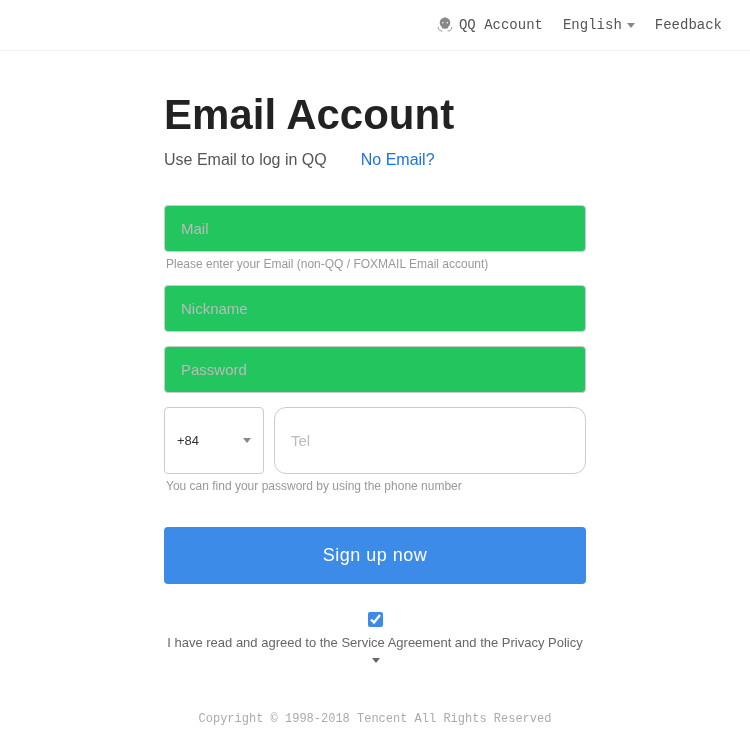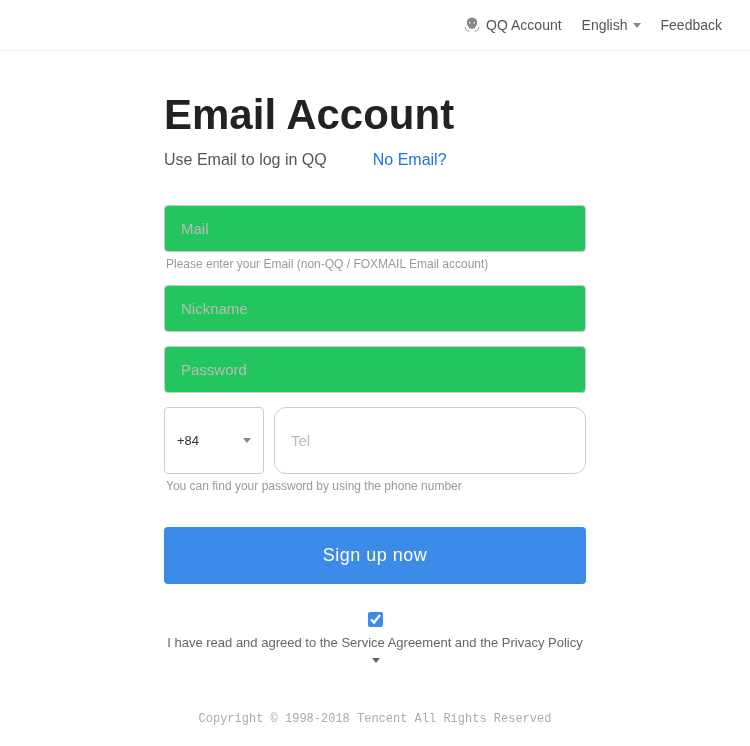--- a/index.html
+++ b/index.html
@@ -18,20 +18,21 @@
     }
 
     
     .top-nav {
       display: flex;
       justify-content: flex-end;
       align-items: center;
       padding: 16px 28px;
       gap: 20px;
       border-bottom: 1px solid #f0f0f0;
+      font-family: Liberation Mono, monospace;
     }
 
     .nav-qq {
       display: flex;
       align-items: center;
       gap: 5px;
       font-size: 14px;
       color: #555;
       cursor: pointer;
     }
@@ -75,21 +76,21 @@
     .page-title {
       font-size: 42px;
       font-weight: 700;
       color: #222;
       margin-bottom: 12px;
     }
 
     .subtitle-row {
       display: flex;
       align-items: center;
-      gap: 46px;
+      gap: 34px;
       margin-bottom: 36px;
     }
 
     .subtitle-text {
       font-size: 16px;
       color: #555;
     }
 
     .no-email-link {
       font-size: 16px;

